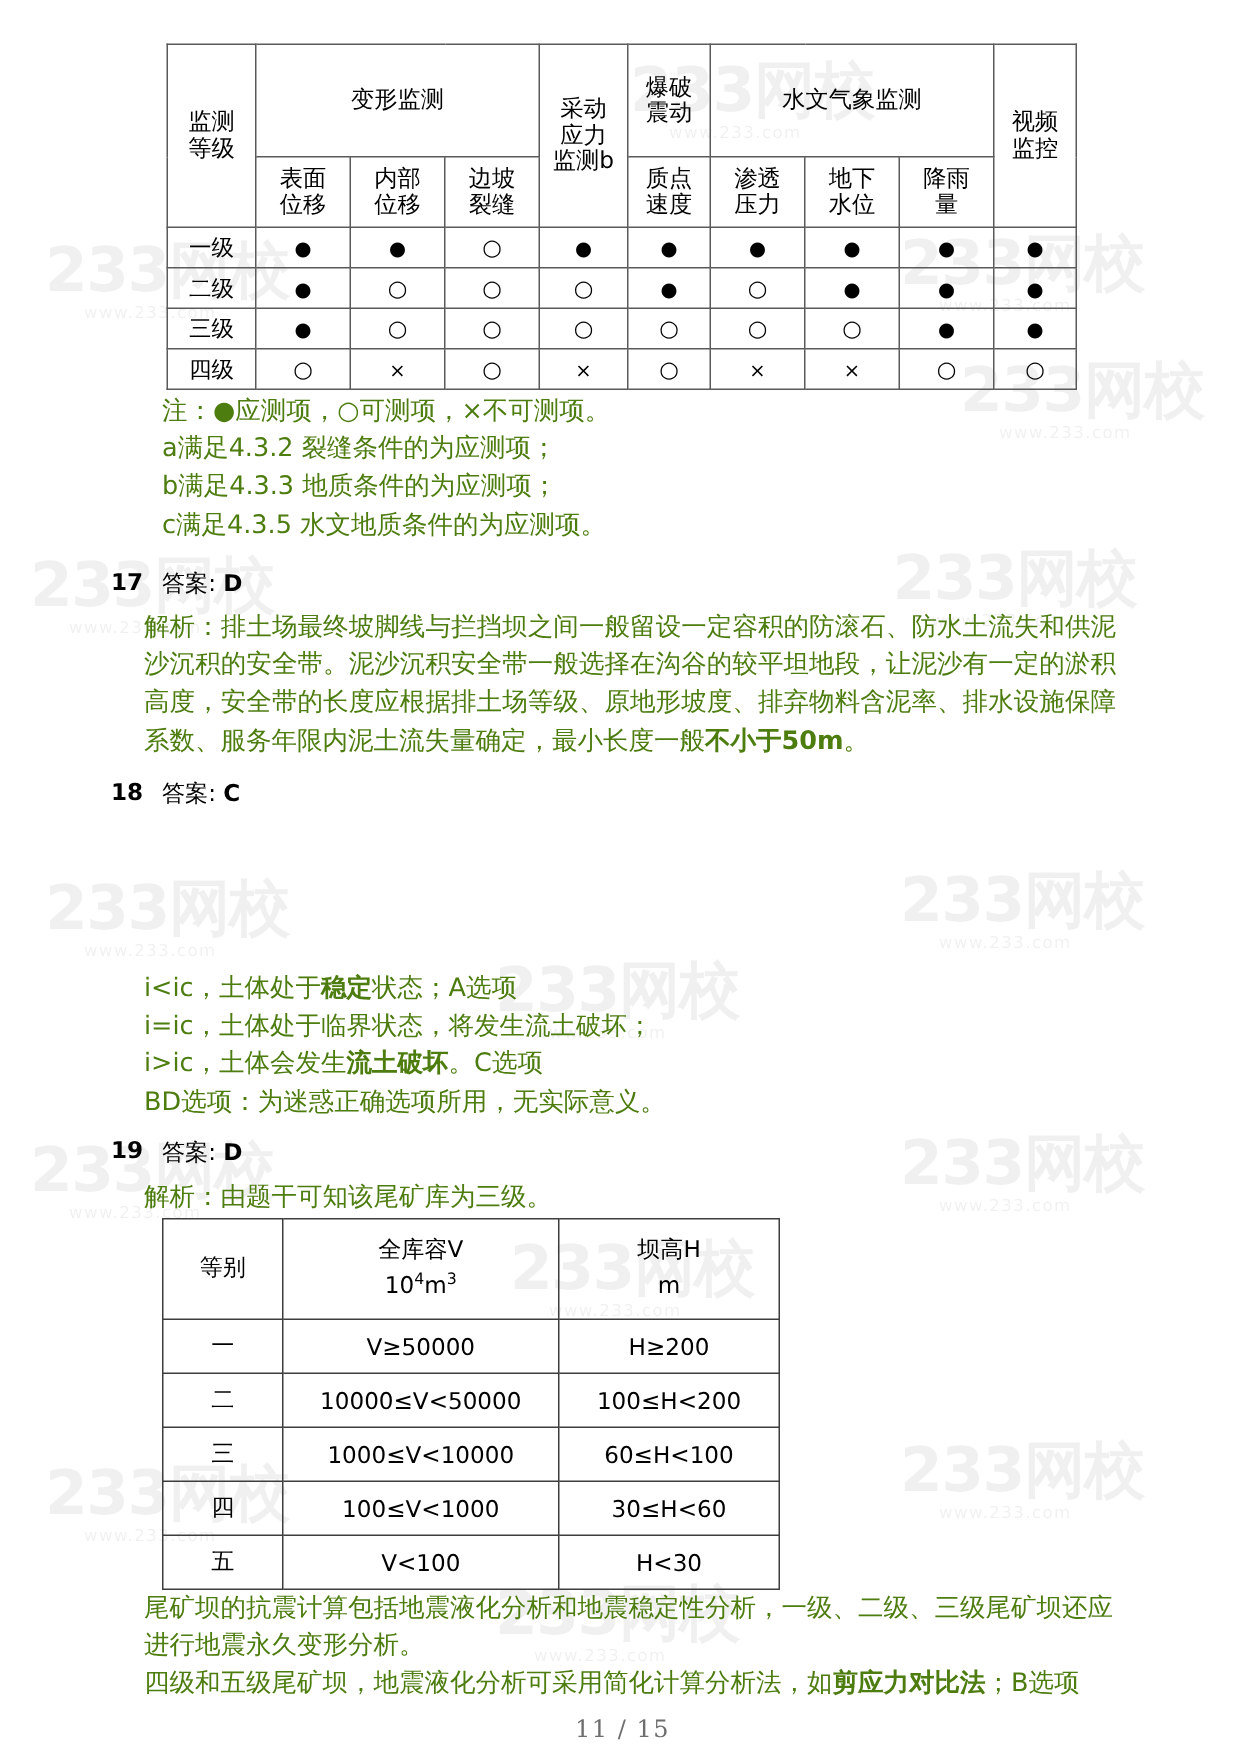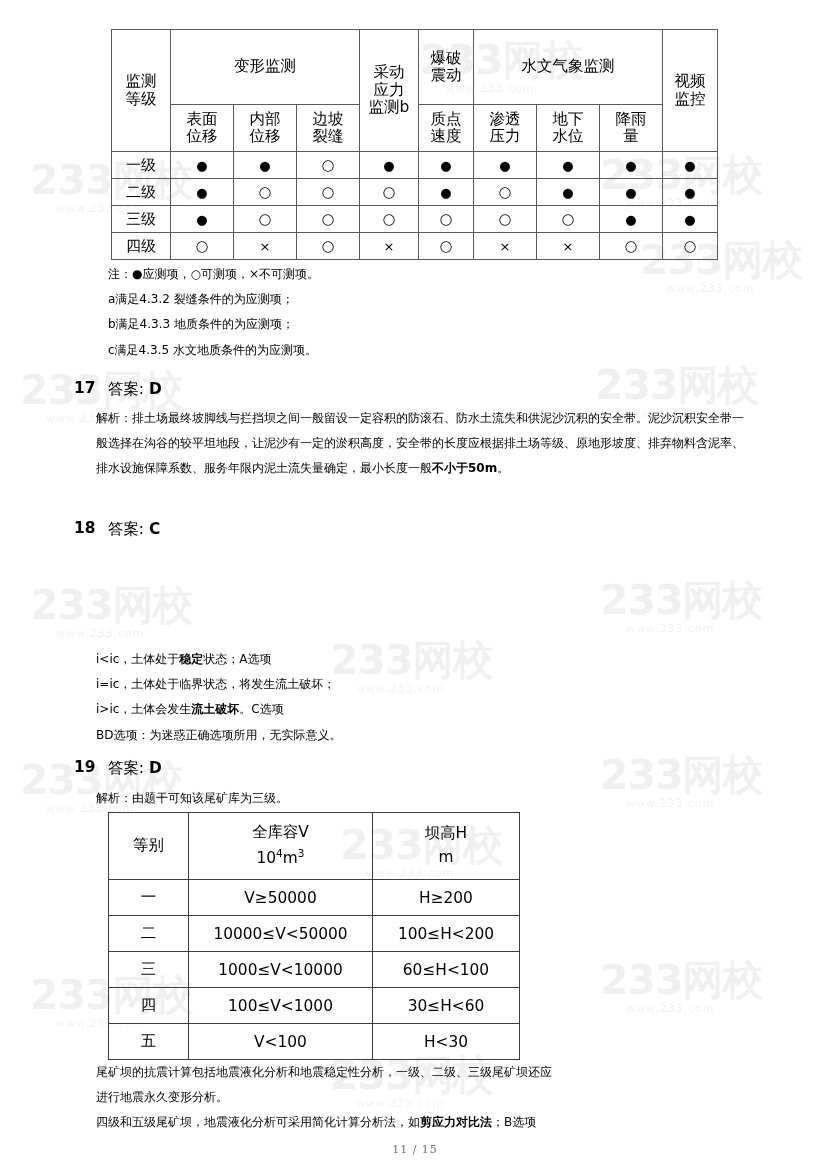--- a/index.html
+++ b/index.html
@@ -81,23 +81,23 @@
   .c-mine   { width: 58px; }
   .c-blast  { width: 54px; }
   .c-video  { width: 54px; }
   .mark-dot   { font-size: 13px; line-height: 1; }
   .mark-circle{ font-size: 15px; line-height: 1; }
   .mark-cross { font-size: 13px; line-height: 1; }
 
   
   .para {
     position: absolute;
-    font-size: 12px;
+    font-size: 17px;
     line-height: 25.2px;
-    color: #000000;
+    color: #4d7c0f;
     text-align: justify;
     text-justify: inter-ideograph;
   }
   .notes {
     left: 108px;
     top: 262px;
     width: 640px;
   }
   .notes div { white-space: pre; }
 
@@ -151,21 +151,21 @@
   sup.sm { font-size: 10.5px; vertical-align: super; }
 
   
   .footer {
     position: absolute;
     left: 0;
     top: 1143px;
     width: 830px;
     text-align: center;
     font-family: "DejaVu Serif", "Liberation Serif", serif;
-    font-size: 11px;
+    font-size: 16px;
     color: #6e6e6e;
     letter-spacing: 1px;
   }
 </style>
 </head>
 <body>
 
 <div id="watermark-layer">
   <div class="wm" style="left:30px;  top:160px;"><span class="wm-big">233网校</span><span class="wm-url">www.233.com</span></div>
   <div class="wm" style="left:600px; top:155px;"><span class="wm-big">233网校</span><span class="wm-url">www.233.com</span></div>

